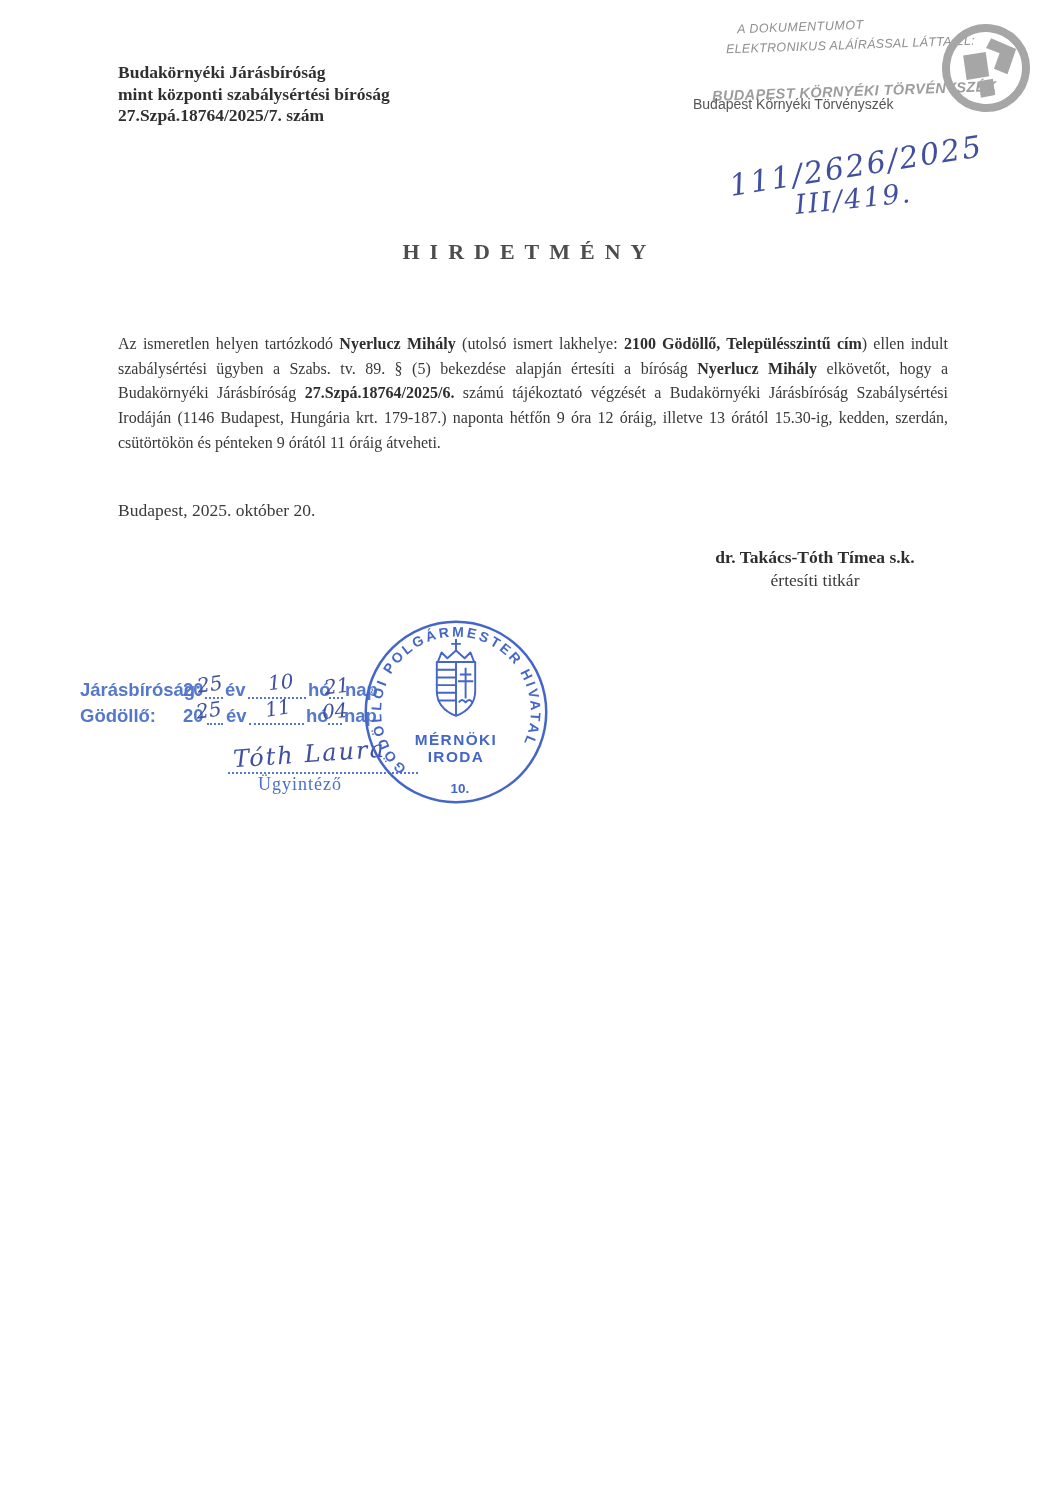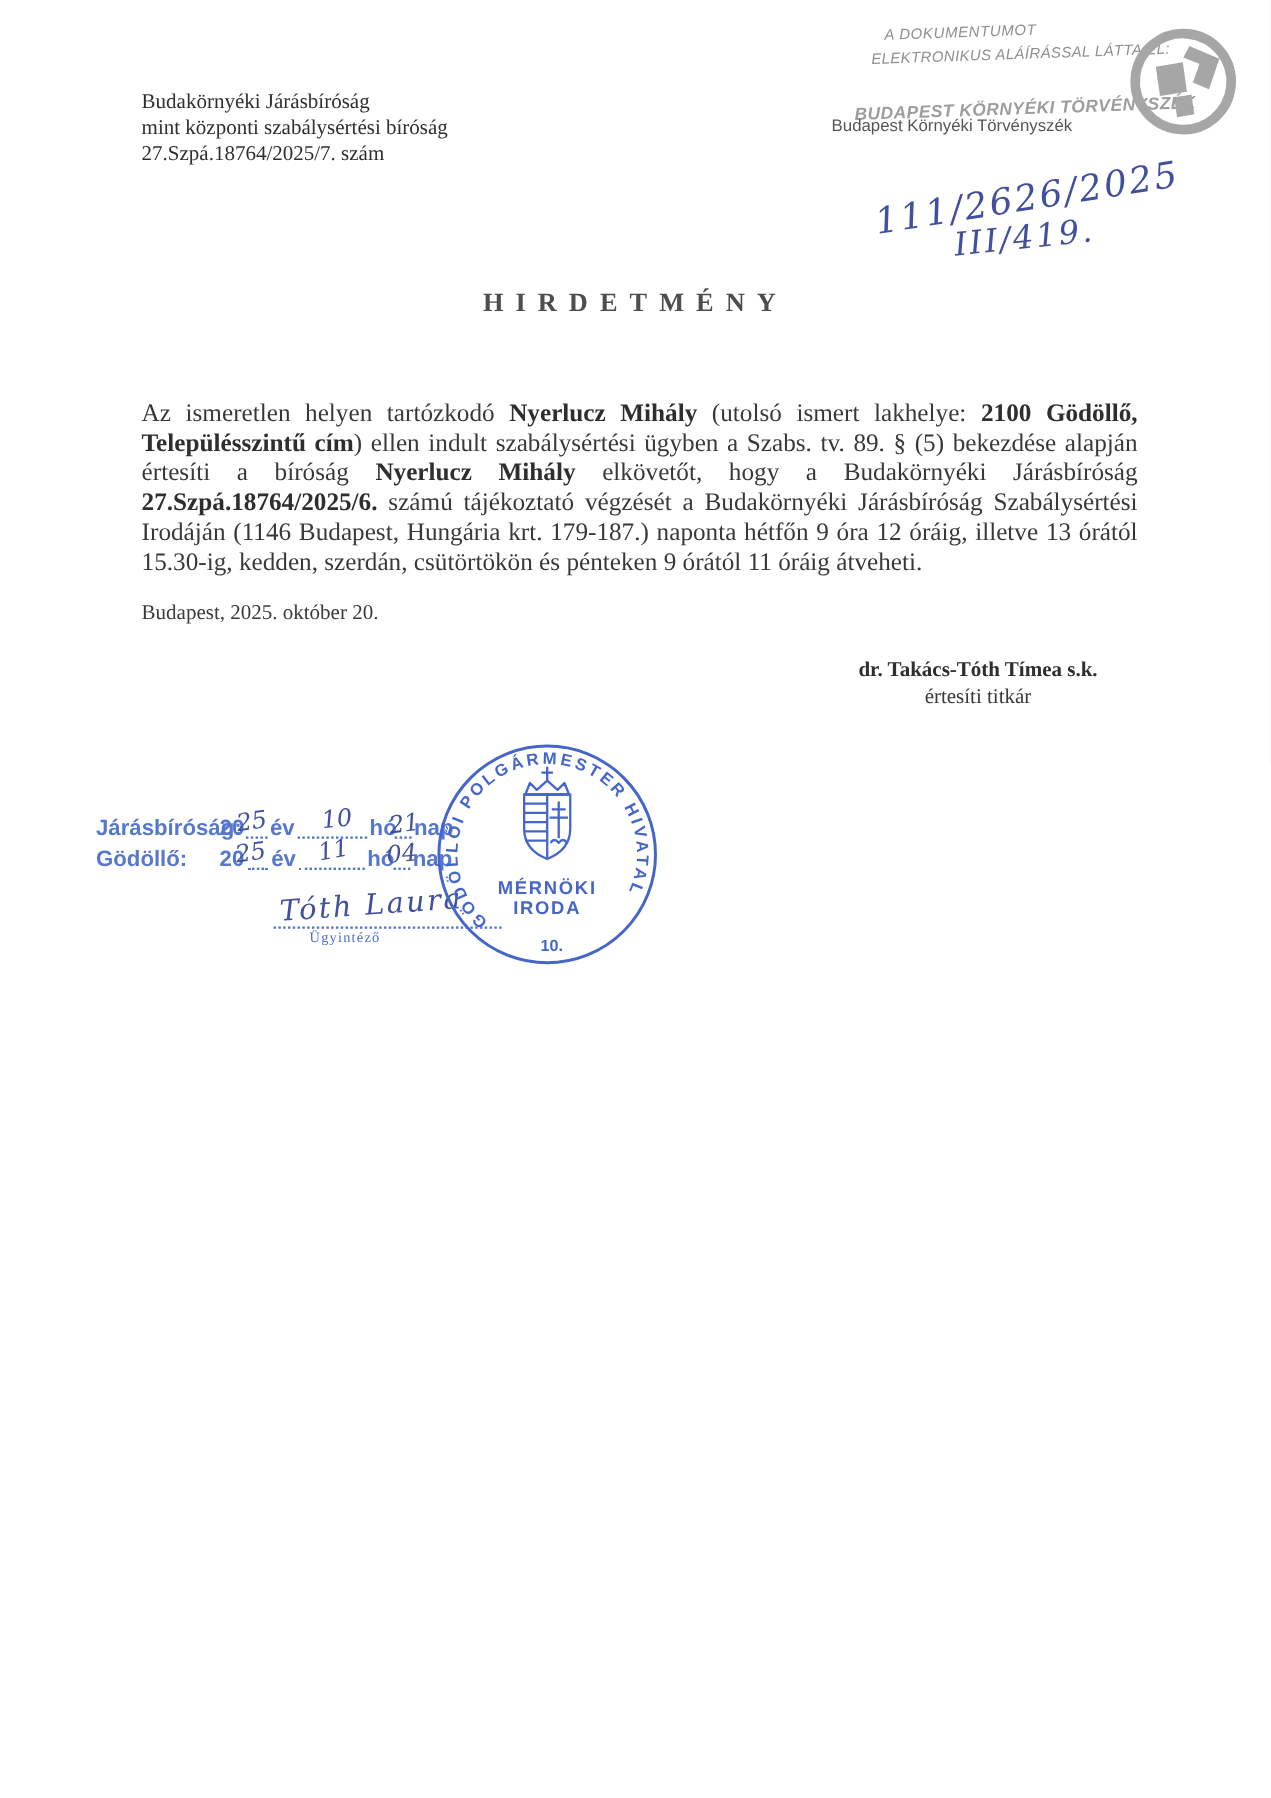--- a/index.html
+++ b/index.html
@@ -1,21 +1,21 @@
 <!DOCTYPE html>
 <html><head>
 <meta charset="utf-8">
 <style>
   html,body{margin:0;padding:0;background:#e8e8e8;}
   .page{position:relative;width:1059px;height:1498px;background:#ffffff;
         font-family:"Liberation Serif",serif;color:#3a3a3a;overflow:hidden;margin:0 auto;}
   .abs{position:absolute;}
 
   
-  .header{left:118px;top:74px;font-weight:normal;font-size:17.5px;line-height:21.5px;color:#2f2f2f;}
+  .header{left:118px;top:62px;font-weight:bold;font-size:17.5px;line-height:21.5px;color:#2f2f2f;}
 
   
   .esig1{left:737px;top:20px;font-family:"Liberation Sans",sans-serif;font-style:italic;
          font-size:12.5px;color:#8f8f8f;transform:rotate(-2deg);letter-spacing:.5px;}
   .esig2{left:726px;top:38px;font-family:"Liberation Sans",sans-serif;font-style:italic;
          font-size:12.5px;color:#8f8f8f;transform:rotate(-2deg);letter-spacing:.3px;}
   .esig-caps{left:712px;top:83px;font-family:"Liberation Sans",sans-serif;font-style:italic;
          font-weight:bold;font-size:14.5px;color:#9d9d9d;transform:rotate(-2deg);letter-spacing:.4px;}
   .esig-org{left:693px;top:96px;font-family:"Liberation Sans",sans-serif;
          font-size:14px;color:#555;}
@@ -24,41 +24,41 @@
   
   .hand{font-family:"DejaVu Serif",serif;font-style:italic;color:#414f9e;}
   .ref1{left:728px;top:148px;font-size:30px;transform:rotate(-9deg);letter-spacing:2px;}
   .ref2{left:795px;top:183px;font-size:27px;transform:rotate(-6deg);letter-spacing:2px;}
 
   
   .title{left:0;width:1059px;top:239px;text-align:center;font-weight:bold;
          font-size:22px;letter-spacing:10px;color:#4d4d4d;}
 
   
-  .body{left:118px;top:332px;width:830px;font-size:21px;line-height:24.7px;
+  .body{left:118px;top:332px;width:830px;font-size:16px;line-height:24.7px;
         text-align:justify;color:#383838;}
   .body b{color:#2e2e2e;}
   .dateline{left:118px;top:500px;font-size:17.5px;}
 
   
   .sig{left:640px;top:546px;width:350px;text-align:center;font-size:17.5px;line-height:23px;}
   .sig .name{font-weight:bold;color:#2e2e2e;}
 
   
   .stampblue{color:#5577cc;font-family:"Liberation Sans",sans-serif;font-weight:bold;}
   .row{height:24px;font-size:18.5px;}
   .row1{left:80px;top:679px;width:340px;}
   .row2{left:80px;top:705px;width:340px;}
   .tok{position:absolute;top:0;}
   .dots{position:absolute;top:2px;height:16px;border-bottom:2.5px dotted #5577cc;}
   .handnum{position:absolute;font-family:"DejaVu Serif",serif;font-style:italic;
            font-weight:normal;color:#414f9e;font-size:20px;}
   .sigline{left:228px;top:770px;width:190px;height:2px;border-bottom:2.5px dotted #5577cc;}
   .clerk-sig{left:233px;top:740px;font-size:24px;transform:rotate(-4deg);letter-spacing:2px;}
-  .clerk-label{left:258px;top:774px;font-size:12px;color:#4a6fc8;letter-spacing:1px;
+  .clerk-label{left:258px;top:774px;font-size:18px;color:#4a6fc8;letter-spacing:1px;
                font-family:"Liberation Serif",serif;font-weight:normal;}
 
   
   .roundstamp{left:360px;top:616px;width:192px;height:192px;}
 </style>
 </head>
 <body>
 
 <div class="page">
 

